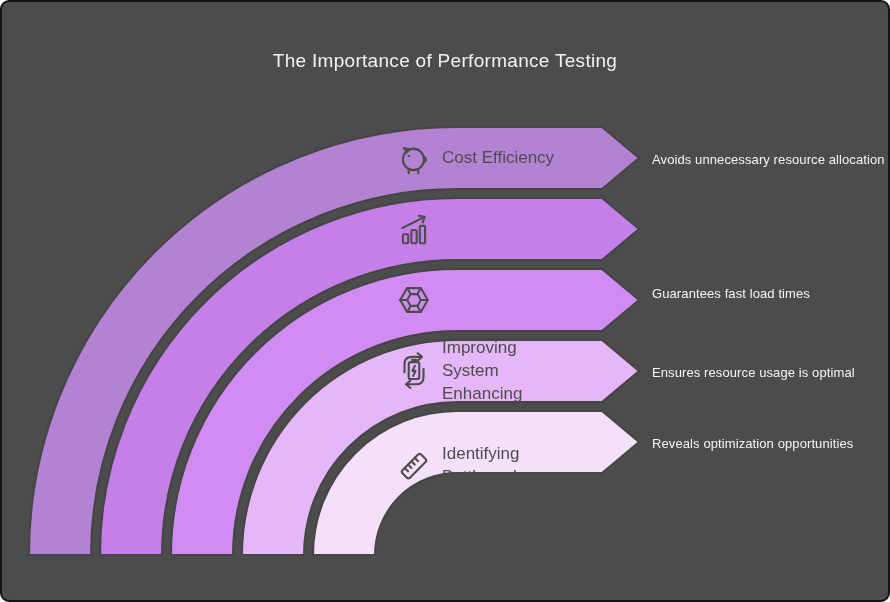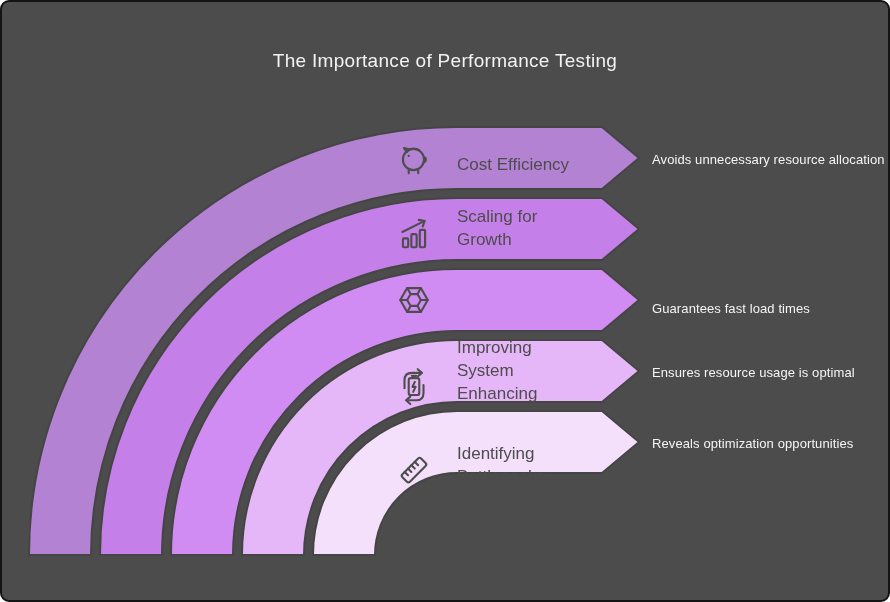--- a/index.html
+++ b/index.html
@@ -21,22 +21,22 @@
     font-size:19px;
     font-weight:500;
     letter-spacing:.3px;
   }
   .bands-svg{position:absolute;left:0;top:0;}
   .band-path{stroke:#454545;stroke-width:2;stroke-linejoin:round;}
   .band-content{
     position:absolute;
     left:393px;
     display:flex;
-    align-items:flex-end;
-    gap:24px;
+    align-items:center;
+    gap:9px;
     transform:translateY(-50%);
   }
   .band-icon{flex:0 0 auto;display:block;}
   .band-title{
     color:#4d4d4d;
     font-size:17px;
     font-weight:500;
     line-height:1.35;
     white-space:pre-line;
     width:158px;
@@ -82,22 +82,20 @@
   </div>
 
   <div class="band-content" style="top:227px">
     <svg class="band-icon" width="38" height="38" viewBox="0 0 36 36">
       <path class="icon-stroke" d="M 7 17 L 28 6.5"></path>
       <path class="icon-stroke" d="M 22.5 5.5 L 28 6.5 L 26.3 11.8"></path>
       <rect class="icon-stroke" x="7.5" y="23" width="5" height="8.5" rx="1"></rect>
       <rect class="icon-stroke" x="15.5" y="19" width="5" height="12.5" rx="1"></rect>
       <rect class="icon-stroke" x="23.5" y="15" width="5" height="16.5" rx="1"></rect>
     </svg>
-    <div class="band-title">Scaling for
-Growth</div>
   </div>
 
   <div class="band-content" style="top:298px">
     <svg class="band-icon" width="38" height="38" viewBox="0 0 36 36">
       <polygon class="icon-stroke" points="31,18 24.5,29.3 11.5,29.3 5,18 11.5,6.7 24.5,6.7"></polygon>
       <polygon class="icon-stroke" points="24.5,18 21.3,23.6 14.8,23.6 11.5,18 14.8,12.4 21.3,12.4"></polygon>
       <path class="icon-stroke" d="M 31 18 L 24.5 18"></path>
       <path class="icon-stroke" d="M 24.5 29.3 L 21.3 23.6"></path>
       <path class="icon-stroke" d="M 11.5 29.3 L 14.8 23.6"></path>
       <path class="icon-stroke" d="M 5 18 L 11.5 18"></path>
@@ -129,17 +127,17 @@
         <path class="icon-stroke" d="M 15 13 L 15 17.5"></path>
         <path class="icon-stroke" d="M 19.5 13 L 19.5 17.5"></path>
         <path class="icon-stroke" d="M 24 13 L 24 17.5"></path>
       </g>
     </svg>
     <div class="band-title">Identifying
 Bottlenecks</div>
   </div>
 
   <div class="band-desc" style="top:157px">Avoids unnecessary resource allocation</div>
-  <div class="band-desc" style="top:306px">Guarantees fast load times</div>
+  <div class="band-desc" style="top:291px">Guarantees fast load times</div>
   <div class="band-desc" style="top:441px">Reveals optimization opportunities</div>
   <div class="band-desc" style="top:370px">Ensures resource usage is optimal</div>
 
 </div>
 
 </body></html>

